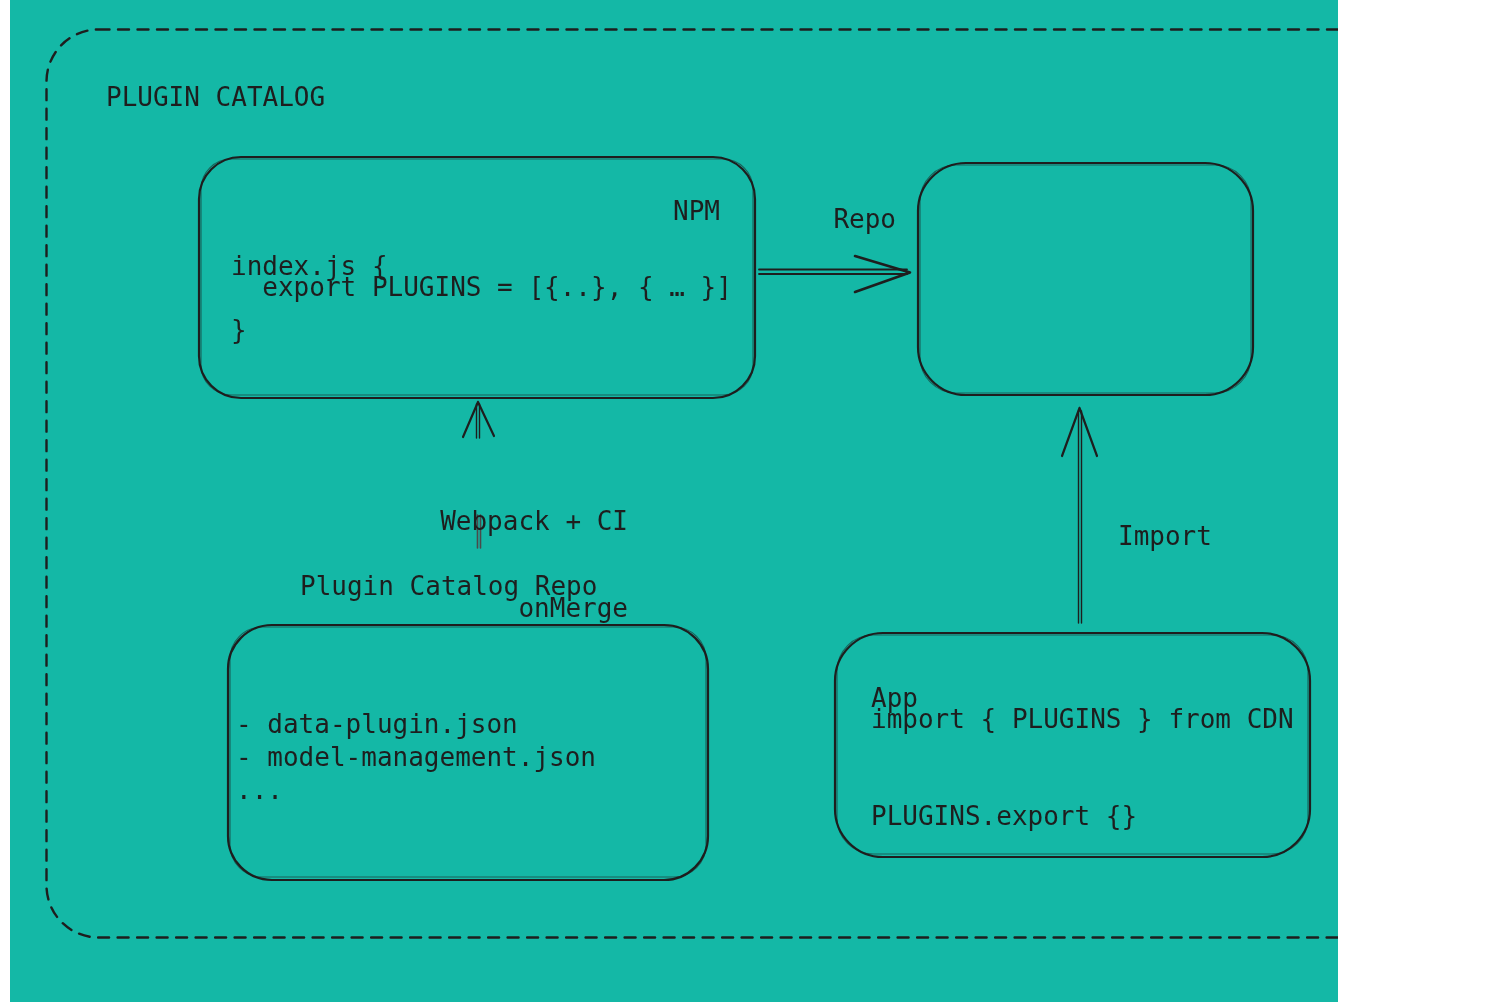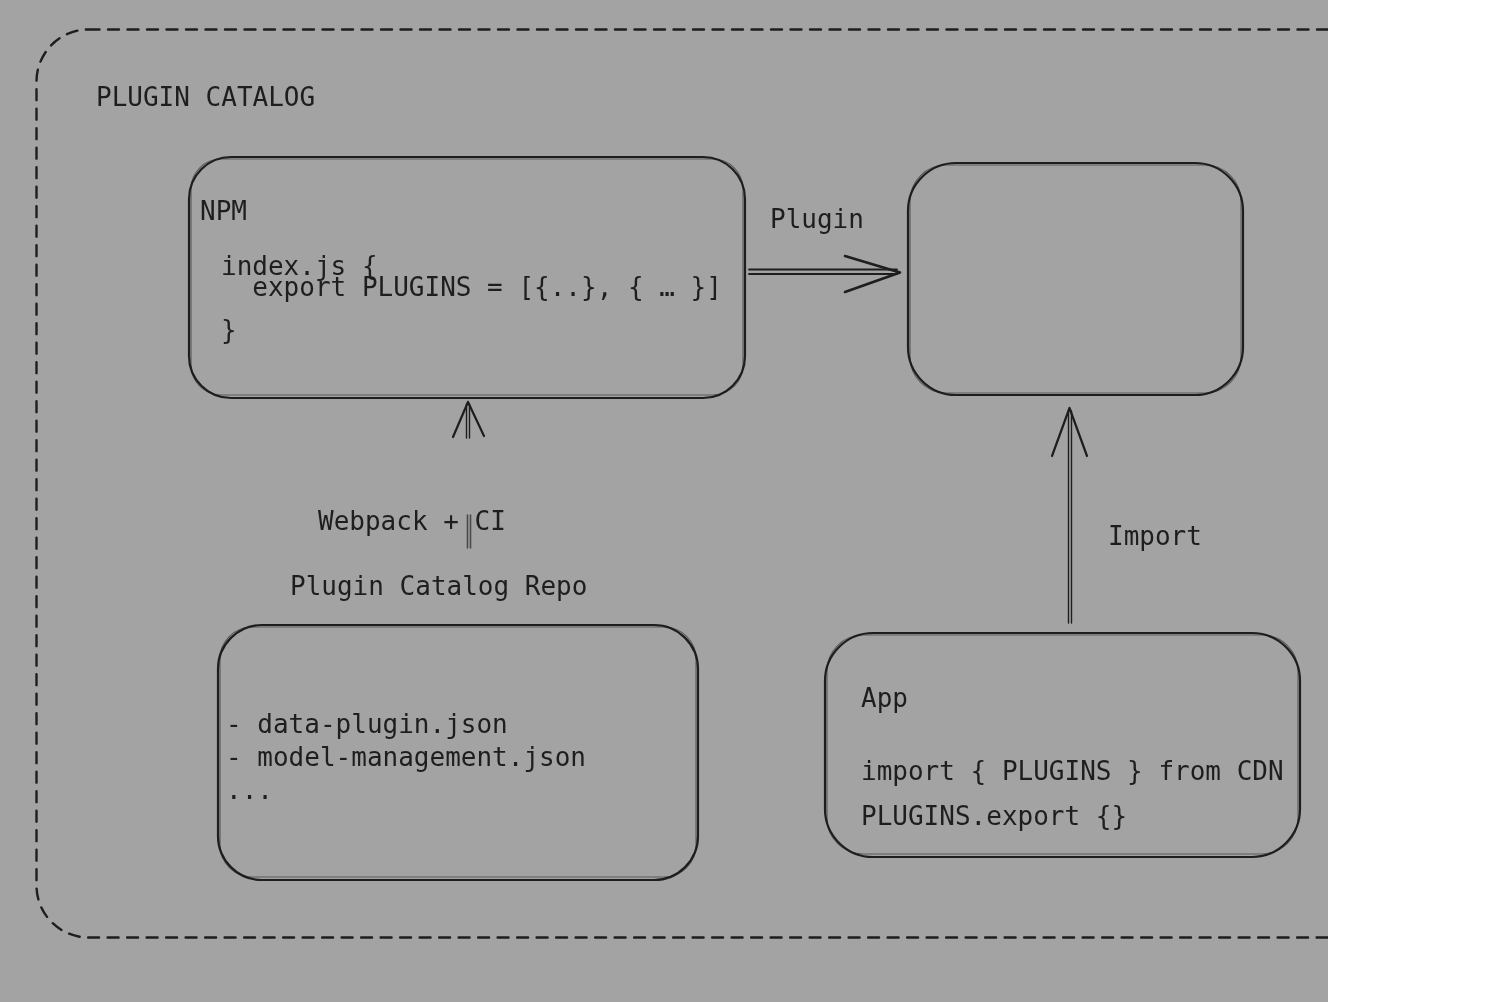--- a/index.html
+++ b/index.html
@@ -4,41 +4,42 @@
 <style>
   html, body {
     margin: 0;
     padding: 0;
     background: #ffffff;
   }
   #canvas {
     position: relative;
     width: 1328px;
     height: 1002px;
-    background: #a3a3a3;
+    background: #14b8a6;
     overflow: hidden;
     font-family: "DejaVu Sans Mono", "Liberation Mono", monospace;
     color: #1e1e1e;
+    margin-left: 10px;
   }
   #shapes {
     position: absolute;
     left: 0;
     top: 0;
     width: 1506px;
     height: 1002px;
   }
   .txt {
     position: absolute;
     font-size: 26px;
     line-height: 30px;
     white-space: pre;
     color: #1e1e1e;
   }
   .center {
-    text-align: left;
+    text-align: right;
   }
 </style>
 </head>
 <body>
 
 <div id="canvas">
 
   <svg id="shapes" viewBox="0 0 1506 1002">
     <g fill="none" stroke-linecap="round" stroke-linejoin="round" stroke="#1e1e1e">
 
@@ -72,30 +73,31 @@
   </svg>
 
   <div class="txt" style="left:96px; top:82px;">PLUGIN CATALOG</div>
 
   <div class="txt center" style="left:200px; top:196px; width:510px;">NPM</div>
   <div class="txt" style="left:221px; top:251px;text-align:center;">index.js {</div>
   <div class="txt" style="left:221px; top:272px;">  export PLUGINS = [{..}, { … }]</div>
   <div class="txt" style="left:221px; top:315px;">}</div>
 
 
-  <div class="txt center" style="left:770px; top:204px; width:116px;">Plugin</div>
+  <div class="txt center" style="left:770px; top:204px; width:116px;">Repo</div>
 
   <div class="txt center" style="left:318px; top:449px; width:300px; line-height:29px;">
     <div>Webpack + CI</div>
+    <div>onMerge</div>
   </div>
 
   <div class="txt" style="left:290px; top:571px;text-align:right;">Plugin Catalog Repo</div>
   <div class="txt" style="left:226px; top:709px;">- data-plugin.json</div>
   <div class="txt" style="left:226px; top:742px;">- model-management.json</div>
   <div class="txt" style="left:226px; top:775px;">...</div>
 
   <div class="txt" style="left:861px; top:683px;">App</div>
-  <div class="txt" style="left:861px; top:756px;text-align:right;">import { PLUGINS } from CDN</div>
+  <div class="txt" style="left:861px; top:704px;text-align:right;">import { PLUGINS } from CDN</div>
   <div class="txt" style="left:861px; top:801px;">PLUGINS.export {}</div>
 
   <div class="txt" style="left:1108px; top:521px;">Import</div>
 
 </div>
 
 </body></html>

